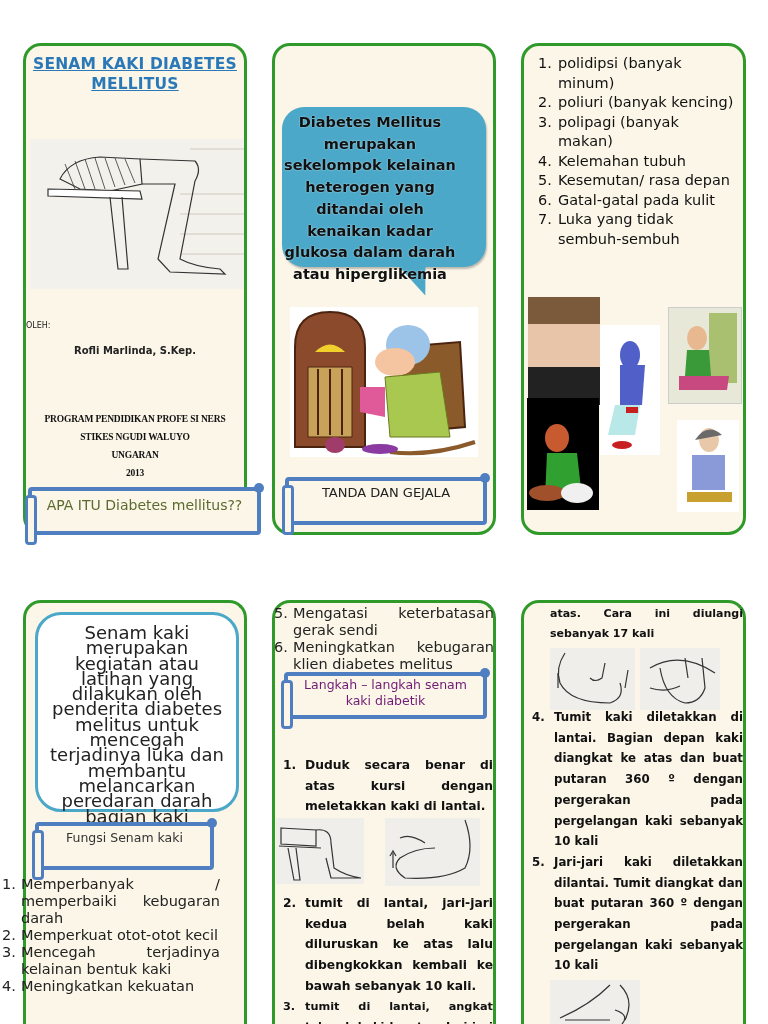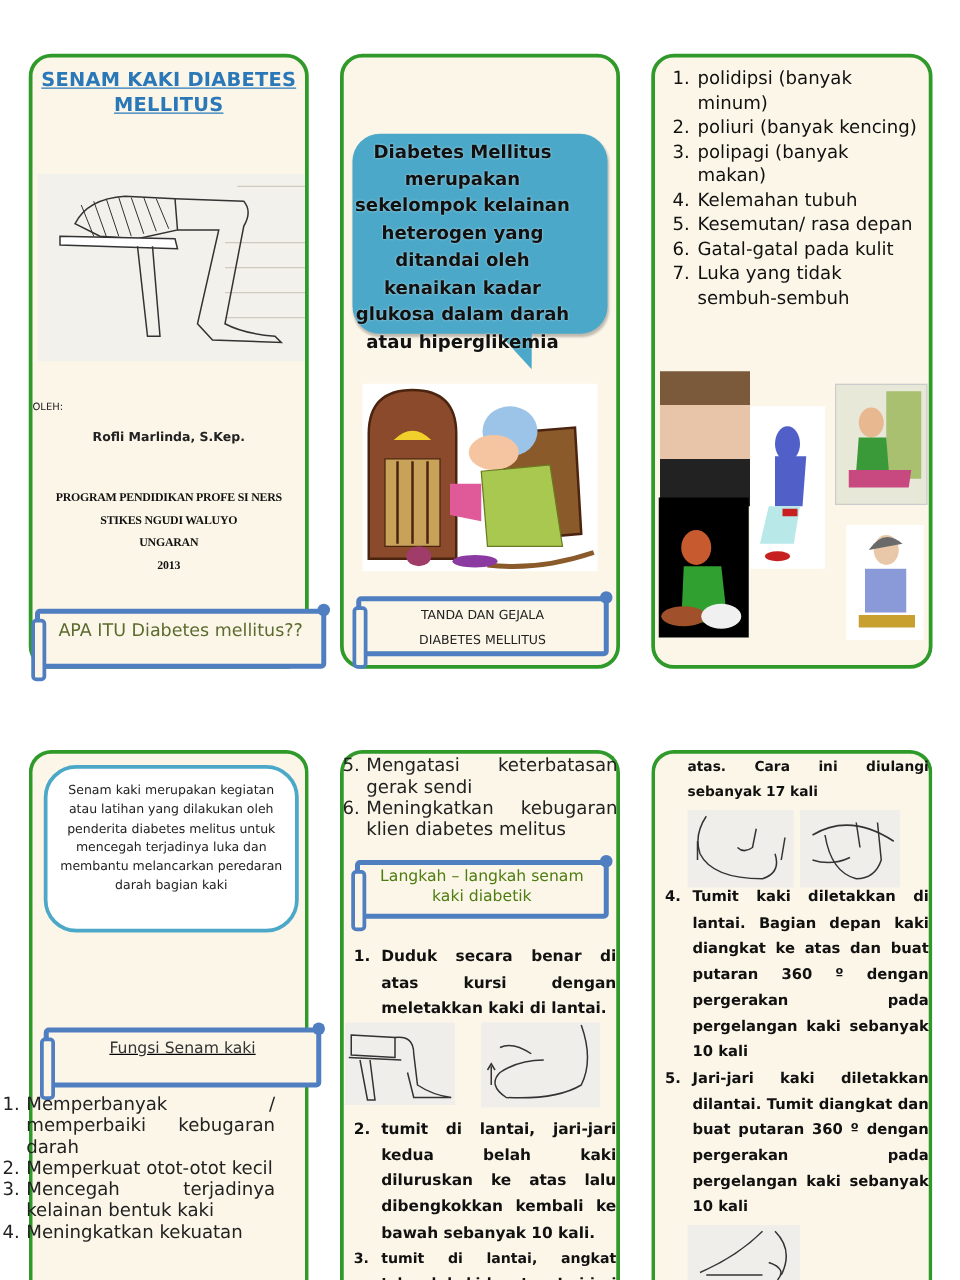--- a/index.html
+++ b/index.html
@@ -22,21 +22,21 @@
 
   .cover-title {
     position:absolute; left:0; right:0; top:8px; text-align:center;
     color:#2a78b8; font-size:15.5px; font-weight:bold; line-height:20px; letter-spacing:0.2px;text-decoration:underline;
   }
   .sketch {
     position:absolute; background:#f3f1ec; overflow:hidden;
   }
   .oleh { position:absolute; left:0; right:0; top:275px; font-size:8px; color:#222; }
   .author { position:absolute; left:0; right:0; top:299px; text-align:center; font-size:10px; font-weight:bold; color:#222; }
-  .inst { position:absolute; left:-3px; right:-3px; top:344px; text-align:center;
+  .inst { position:absolute; left:-3px; right:-3px; top:364px; text-align:center;
     font-family:"Liberation Serif", serif; font-weight:bold; font-size:9.5px; line-height:18px; color:#111; letter-spacing:-0.2px; }
 
   .scroll-banner {
     position:absolute; box-sizing:border-box;
     border:4px solid #4f7fc1; border-radius:4px;
     background:#fbf6e8; text-align:center;
   }
   .scroll-banner::before {
     content:""; position:absolute; right:-7px; top:-8px; width:10px; height:10px;
     background:#4f7fc1; border-radius:50%;
@@ -65,23 +65,23 @@
   }
 
   .symp-list { position:absolute; left:14px; top:8px; margin:0; padding:0; list-style:none;
     font-size:14.5px; line-height:19.5px; color:#111; font-weight:bold; }
   .symp-list li { position:relative; padding-left:20px; }
   .symp-list li .num { position:absolute; left:0; }
 
   .img-box { position:absolute; }
 
   .def-box {
-    position:absolute; left:35px; top:612px; width:204px; height:134px; box-sizing:border-box;
+    position:absolute; left:35px; top:612px; width:204px; height:200px; box-sizing:border-box;
     border:3px solid #4ba8c8; border-radius:26px; background:#ffffff;
-    text-align:center; font-size:10px; line-height:15.3px; color:#222; padding:10px 10px 0;
+    text-align:center; font-size:18px; line-height:15.3px; color:#222; padding:10px 10px 0;
   }
   .banner-text { font-size:12.5px; color:#333; line-height:21px; }
 
   .num-list { position:absolute; margin:0; padding:0; list-style:none; color:#222; }
   .num-list li { position:relative; padding-left:19px; text-align:justify; }
   .num-list li .num { position:absolute; left:0; top:0; }
   .fungsi-list { left:2px; width:218px; top:876px; font-size:14.5px; line-height:17px; }
   .fungsi-list2 { left:274px; width:220px; top:605px; font-size:14.5px; line-height:17px; }
   .steps-list { font-weight:bold; font-size:12.3px; line-height:20.7px; color:#111; }
   .steps-list li { padding-left:22px; text-align-last:left; }
@@ -145,23 +145,22 @@
     <ellipse cx="105" cy="55" rx="20" ry="14" fill="#f4c5a0"></ellipse>
     <path d="M95 70 L150 65 L160 130 L100 130 Z" fill="#a8c850" stroke="#6b7a20" stroke-width="1"></path>
     <path d="M70 80 L95 80 L95 110 L70 105 Z" fill="#e05a9a"></path>
     <ellipse cx="45" cy="138" rx="10" ry="8" fill="#a03c6a"></ellipse>
     <ellipse cx="90" cy="142" rx="18" ry="5" fill="#8a3aa0"></ellipse>
   </svg>
 </div>
 <div class="bubble"></div>
 <div class="bubble-tail"></div>
 <div class="bubble-text">Diabetes Mellitus merupakan sekelompok kelainan heterogen yang ditandai oleh kenaikan kadar glukosa dalam darah atau hiperglikemia</div>
-<div class="scroll-banner" style="left:285px; top:477px; width:202px; height:48px; padding-top:2px; color:#222; font-size:10px; line-height:20px;">
+<div class="scroll-banner" style="left:285px; top:477px; width:202px; height:48px; padding-top:2px; color:#222; font-size:13px; line-height:20px;">
   <div>TANDA DAN GEJALA</div>
-  <div>DIABETES MELLITUS</div>
 </div>
 
 <div class="panel p-symp">
   <ul class="symp-list" style="font-weight:normal; width:200px;">
     <li><span class="num">1.</span><span>polidipsi (banyak minum)</span></li>
     <li><span class="num">2.</span><span>poliuri (banyak kencing)</span></li>
     <li><span class="num">3.</span><span>polipagi (banyak makan)</span></li>
     <li><span class="num">4.</span><span>Kelemahan tubuh</span></li>
     <li><span class="num">5.</span><span>Kesemutan/ rasa depan</span></li>
     <li><span class="num">6.</span><span>Gatal-gatal pada kulit</span></li>
@@ -201,36 +200,36 @@
       <path d="M18 20 Q30 2 45 15" fill="#6a6a6a"></path>
       <path d="M15 35 L48 35 L48 70 L15 70 Z" fill="#8a9ad8"></path>
       <path d="M10 72 L55 72 L55 82 L10 82 Z" fill="#c8a030"></path>
     </svg>
 </div>
 
 <div class="panel p-fungsi"></div>
 <div class="def-box">
   <span>Senam kaki merupakan kegiatan atau latihan yang dilakukan oleh penderita diabetes melitus untuk mencegah terjadinya luka dan membantu melancarkan peredaran darah bagian kaki</span>
 </div>
-<div class="scroll-banner" style="left:35px; top:822px; width:222px; height:48px; padding-top:1px;text-decoration:underline;">
+<div class="scroll-banner" style="left:35px; top:822px; width:179px; height:48px; padding-top:1px;">
   <div class="banner-text">Fungsi Senam kaki</div>
 </div>
 <ul class="num-list fungsi-list">
   <li><span class="num">1.</span><span>Memperbanyak / memperbaiki kebugaran darah</span></li>
   <li><span class="num">2.</span><span>Memperkuat otot-otot kecil</span></li>
   <li><span class="num">3.</span><span>Mencegah terjadinya kelainan bentuk kaki</span></li>
   <li><span class="num">4.</span><span>Meningkatkan kekuatan</span></li>
 </ul>
 
 <div class="panel p-steps"></div>
 <ul class="num-list fungsi-list2">
   <li><span class="num">5.</span><span>Mengatasi keterbatasan gerak sendi</span></li>
   <li><span class="num">6.</span><span>Meningkatkan kebugaran klien diabetes melitus</span></li>
 </ul>
-<div class="scroll-banner" style="left:284px; top:688px; width:203px; height:47px; padding-top:1px; color:#4d7c0f; font-size:12.5px; line-height:16px;">
+<div class="scroll-banner" style="left:284px; top:672px; width:203px; height:47px; padding-top:1px; color:#701a75; font-size:12.5px; line-height:16px;">
   <div>Langkah – langkah senam</div>
   <div>kaki diabetik</div>
 </div>
 <ul class="num-list steps-list" style="left:283px; width:210px; top:755px;">
   <li><span class="num">1.</span><span>Duduk secara benar di atas kursi dengan meletakkan kaki di lantai.</span></li>
 </ul>
 <div class="img-box" style="left:276px; top:818px; width:88px; height:66px; background:#f0eeea;">
   <svg width="88" height="66">
       <g fill="none" stroke="#333" stroke-width="1.2">
         <path d="M5 10 L40 12 L40 28 L5 26 Z"></path>

